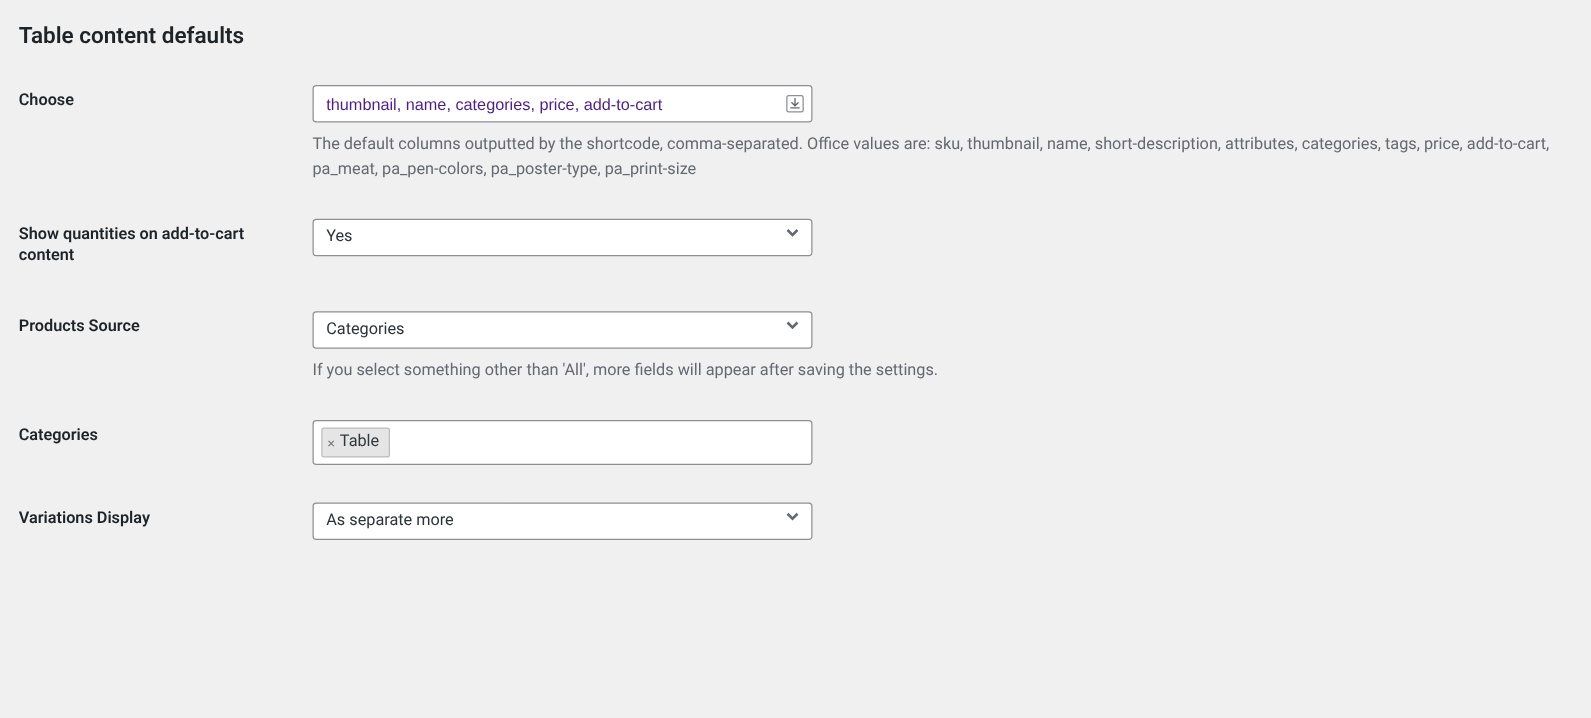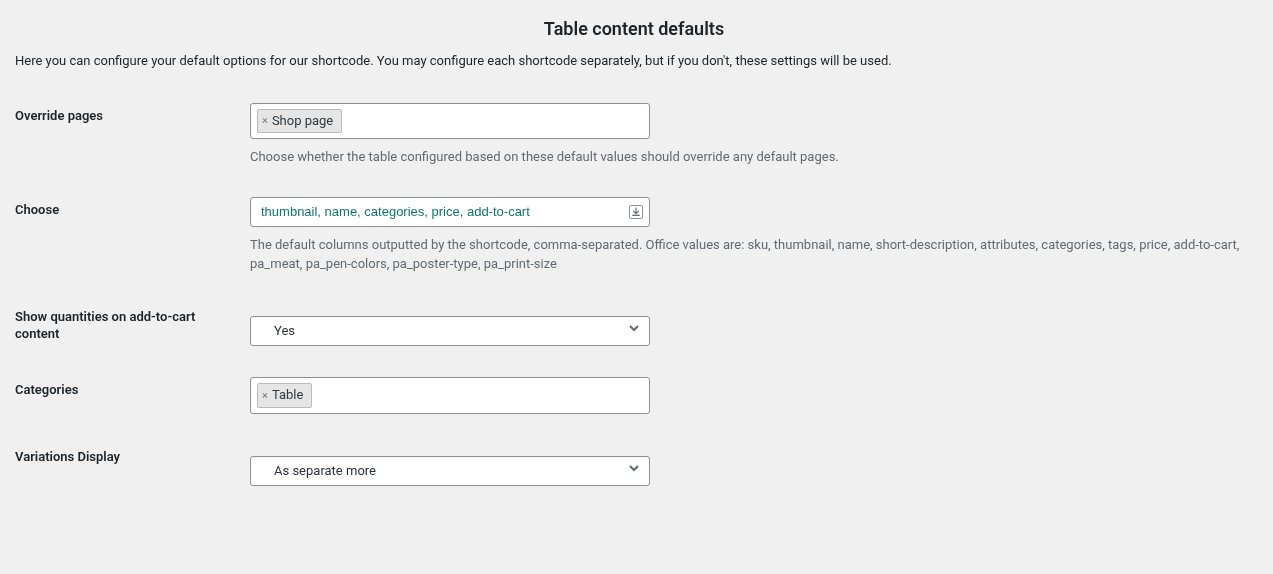--- a/index.html
+++ b/index.html
@@ -13,21 +13,20 @@
     width: 1273px;
   }
   .wrap {
     padding: 10px 20px 0 15px;
   }
   h2 {
     font-size: 18px;
     font-weight: 600;
     margin: 8px 0 14px 0;
     color: #1d2327;
-    text-align: center;
   }
   .intro {
     font-size: 13px;
     margin: 0 0 20px 0;
     color: #1d2327;
   }
   table.form-table {
     width: 100%;
     border-collapse: collapse;
   }
@@ -86,48 +85,47 @@
     padding: 0 8px;
     line-height: 28px;
     height: 30px;
     position: relative;
   }
   .text-input-inner {
     width: calc(100% - 22px);
     border: none;
     outline: none;
     font-size: 13px;
-    color: #0f766e;
+    color: #4c1d95;
     background: transparent;
     height: 100%;
   }
   .text-input-icon {
     position: absolute;
     right: 6px;
     top: 50%;
     transform: translateY(-50%);
     width: 14px;
     height: 14px;
     border: 1px solid #8c8f94;
     border-radius: 2px;
     display: flex;
     align-items: center;
     justify-content: center;
     font-size: 10px;
     color: #646970;
   }
   .select-input {
-    padding: 0 28px 0 23px;
+    padding: 0 28px 0 10px;
     height: 30px;
     line-height: 28px;
     position: relative;
     cursor: pointer;
     display: flex;
     align-items: center;
-    margin-top: 12px;
   }
   .select-input .chevron {
     position: absolute;
     right: 8px;
     top: 50%;
     transform: translateY(-50%);
     pointer-events: none;
   }
   .chevron svg {
     width: 14px;
@@ -142,37 +140,24 @@
     margin: 8px 0 0 0;
     line-height: 1.5;
     max-width: 1000px;
   }
 </style>
 </head>
 <body>
 
 <div class="wrap">
   <h2>Table content defaults</h2>
-  <p class="intro">Here you can configure your default options for our shortcode. You may configure each shortcode separately, but if you don't, these settings will be used.</p>
 
   <table class="form-table">
     <tbody>
 
-      <tr>
-        <th>Override pages</th>
-        <td>
-          <div class="tag-input">
-            <span class="tag">
-              <span class="tag-x">×</span>
-              <span>Shop page</span>
-            </span>
-          </div>
-          <p class="description">Choose whether the table configured based on these default values should override any default pages.</p>
-        </td>
-      </tr>
 
       <tr>
         <th>Choose</th>
         <td>
           <div class="text-input">
             <input type="text" class="text-input-inner" value="thumbnail, name, categories, price, add-to-cart" style="">
             <span class="text-input-icon">
               <svg viewBox="0 0 12 12" width="10" height="10">
                   <path d="M6 1 L6 8 M3 5 L6 8 L9 5 M2 10 L10 10" stroke="#646970" stroke-width="1.3" fill="none" stroke-linecap="round"></path>
                 </svg>
@@ -189,20 +174,34 @@
             <span>Yes</span>
             <span class="chevron">
               <svg viewBox="0 0 14 14">
                   <polyline points="3,5 7,9 11,5"></polyline>
                 </svg>
             </span>
           </div>
         </td>
       </tr>
 
+      <tr>
+        <th>Products Source</th>
+        <td>
+          <div class="select-input">
+            <span>Categories</span>
+            <span class="chevron">
+              <svg viewBox="0 0 14 14">
+                  <polyline points="3,5 7,9 11,5"></polyline>
+                </svg>
+            </span>
+          </div>
+          <p class="description">If you select something other than 'All', more fields will appear after saving the settings.</p>
+        </td>
+      </tr>
 
       <tr>
         <th>Categories</th>
         <td>
           <div class="tag-input">
             <span class="tag">
               <span class="tag-x">×</span>
               <span>Table</span>
             </span>
           </div>

